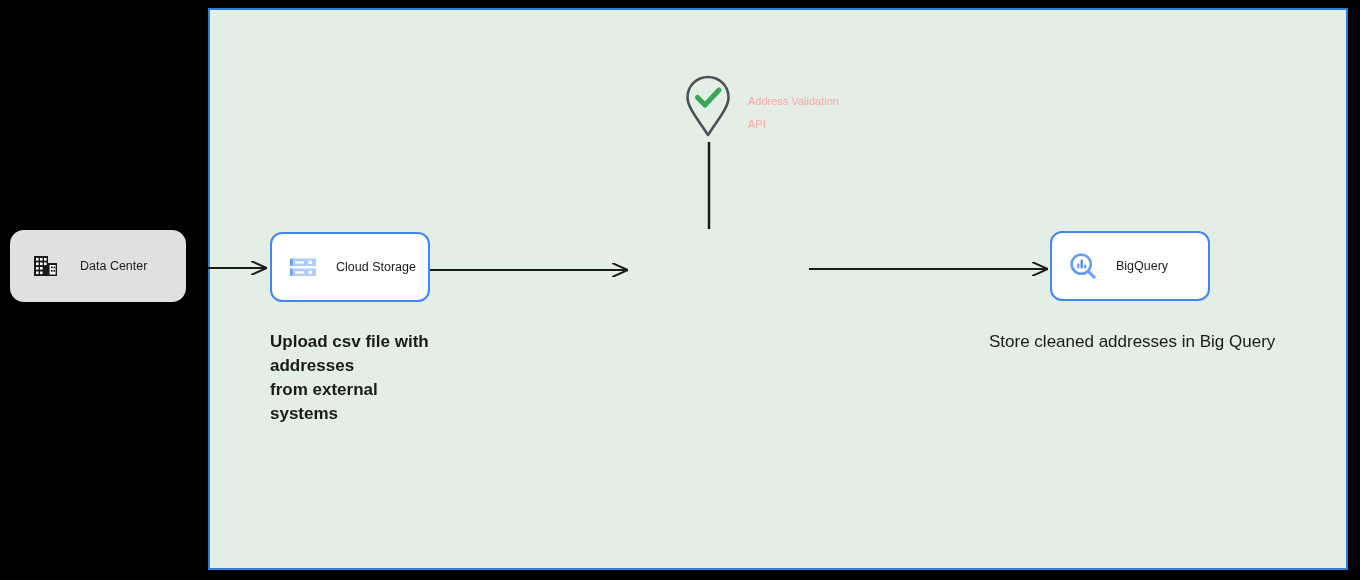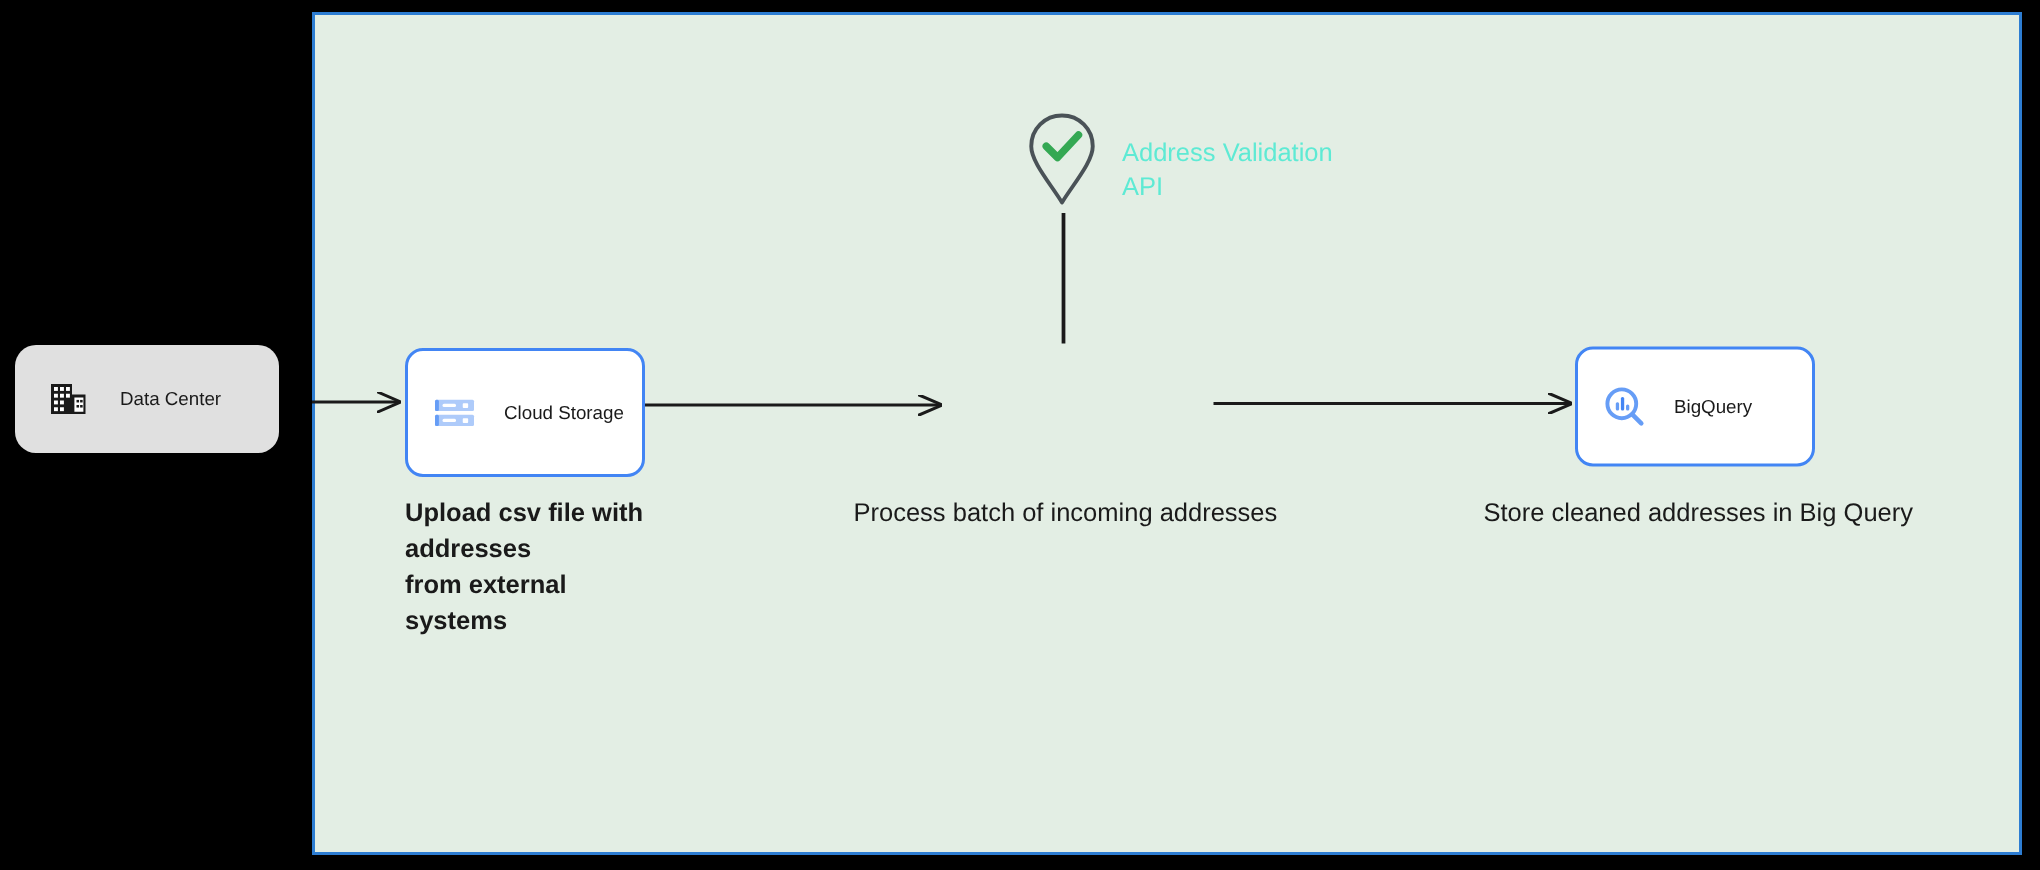--- a/index.html
+++ b/index.html
@@ -46,23 +46,23 @@
     white-space: nowrap;
   }
   .node .node-icon {
     width: 30px;
     height: 30px;
     flex: 0 0 30px;
     display: block;
   }
 
   
-  #node-cloud-storage { left: 270px; top: 232px; width: 160px; height: 86px; }
+  #node-cloud-storage { left: 270px; top: 232px; width: 160px; height: 70px; }
   #node-dataflow      { left: 630px; top: 229px; width: 178px; height: 80px; }
-  #node-bigquery      { left: 1050px; top: 231px; width: 160px; height: 80px; }
+  #node-bigquery      { left: 1050px; top: 231px; width: 160px; height: 70px; }
 
   
   #node-data-center {
     position: absolute;
     left: 10px;
     top: 230px;
     width: 176px;
     height: 72px;
     background: #e0e0e0;
     border: none;
@@ -99,23 +99,23 @@
     position: absolute;
     left: 684px;
     top: 74px;
     width: 48px;
     height: 64px;
   }
   #pin-label {
     position: absolute;
     left: 748px;
     top: 90px;
-    font-size: 17px;
+    font-size: 11px;
     line-height: 23px;
-    color: #5eead4;
+    color: #fca5a5;
     white-space: pre-line;
   }
 
   
   #edges {
     position: absolute;
     left: 0; top: 0;
     width: 1360px;
     height: 580px;
     pointer-events: none;
@@ -211,16 +211,15 @@
       <rect x="12.6" y="8.6" width="2.2" height="9" rx="1" fill="#4285f4"></rect>
       <rect x="16" y="13.6" width="2.2" height="4" rx="1" fill="#669df6"></rect>
     </svg>
     <span class="node-label">BigQuery</span>
   </div>
 
   <div class="caption" id="caption-storage">Upload csv file with
 addresses
 from external
 systems</div>
-  <div class="caption" id="caption-dataflow">Process batch of incoming addresses</div>
   <div class="caption" id="caption-bigquery">Store cleaned addresses in Big Query</div>
 
 </div>
 
 </body></html>

